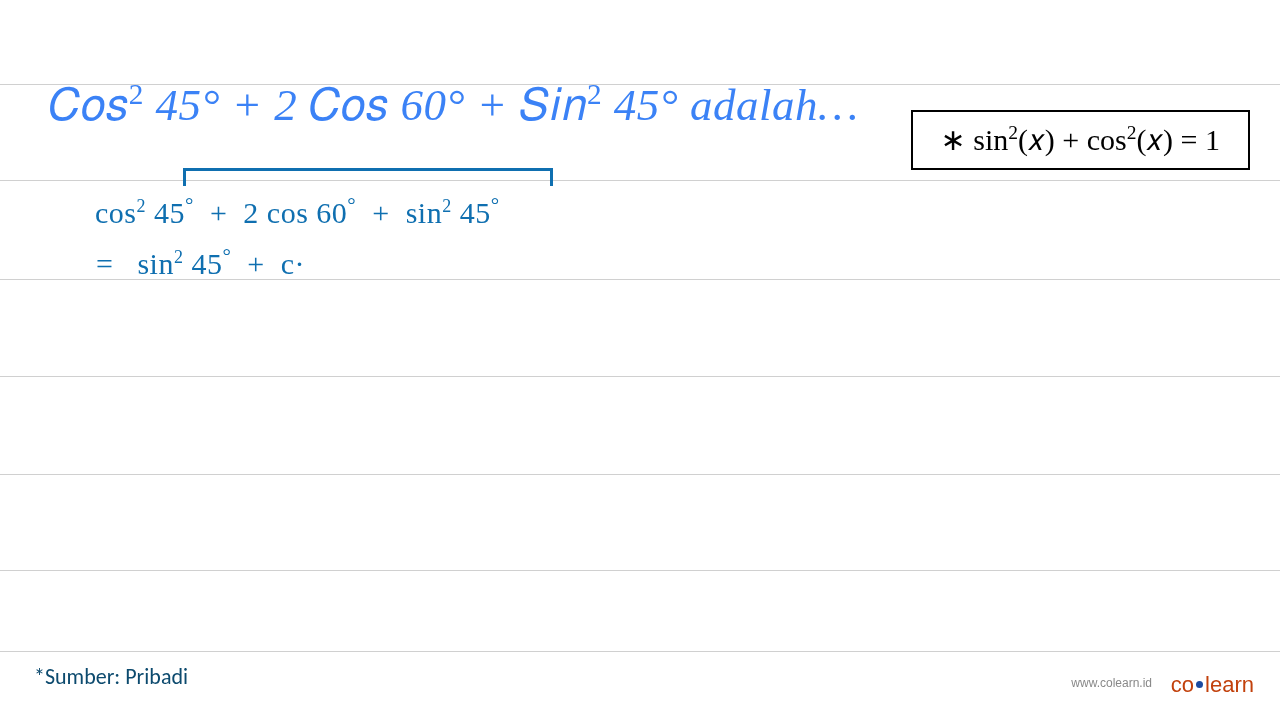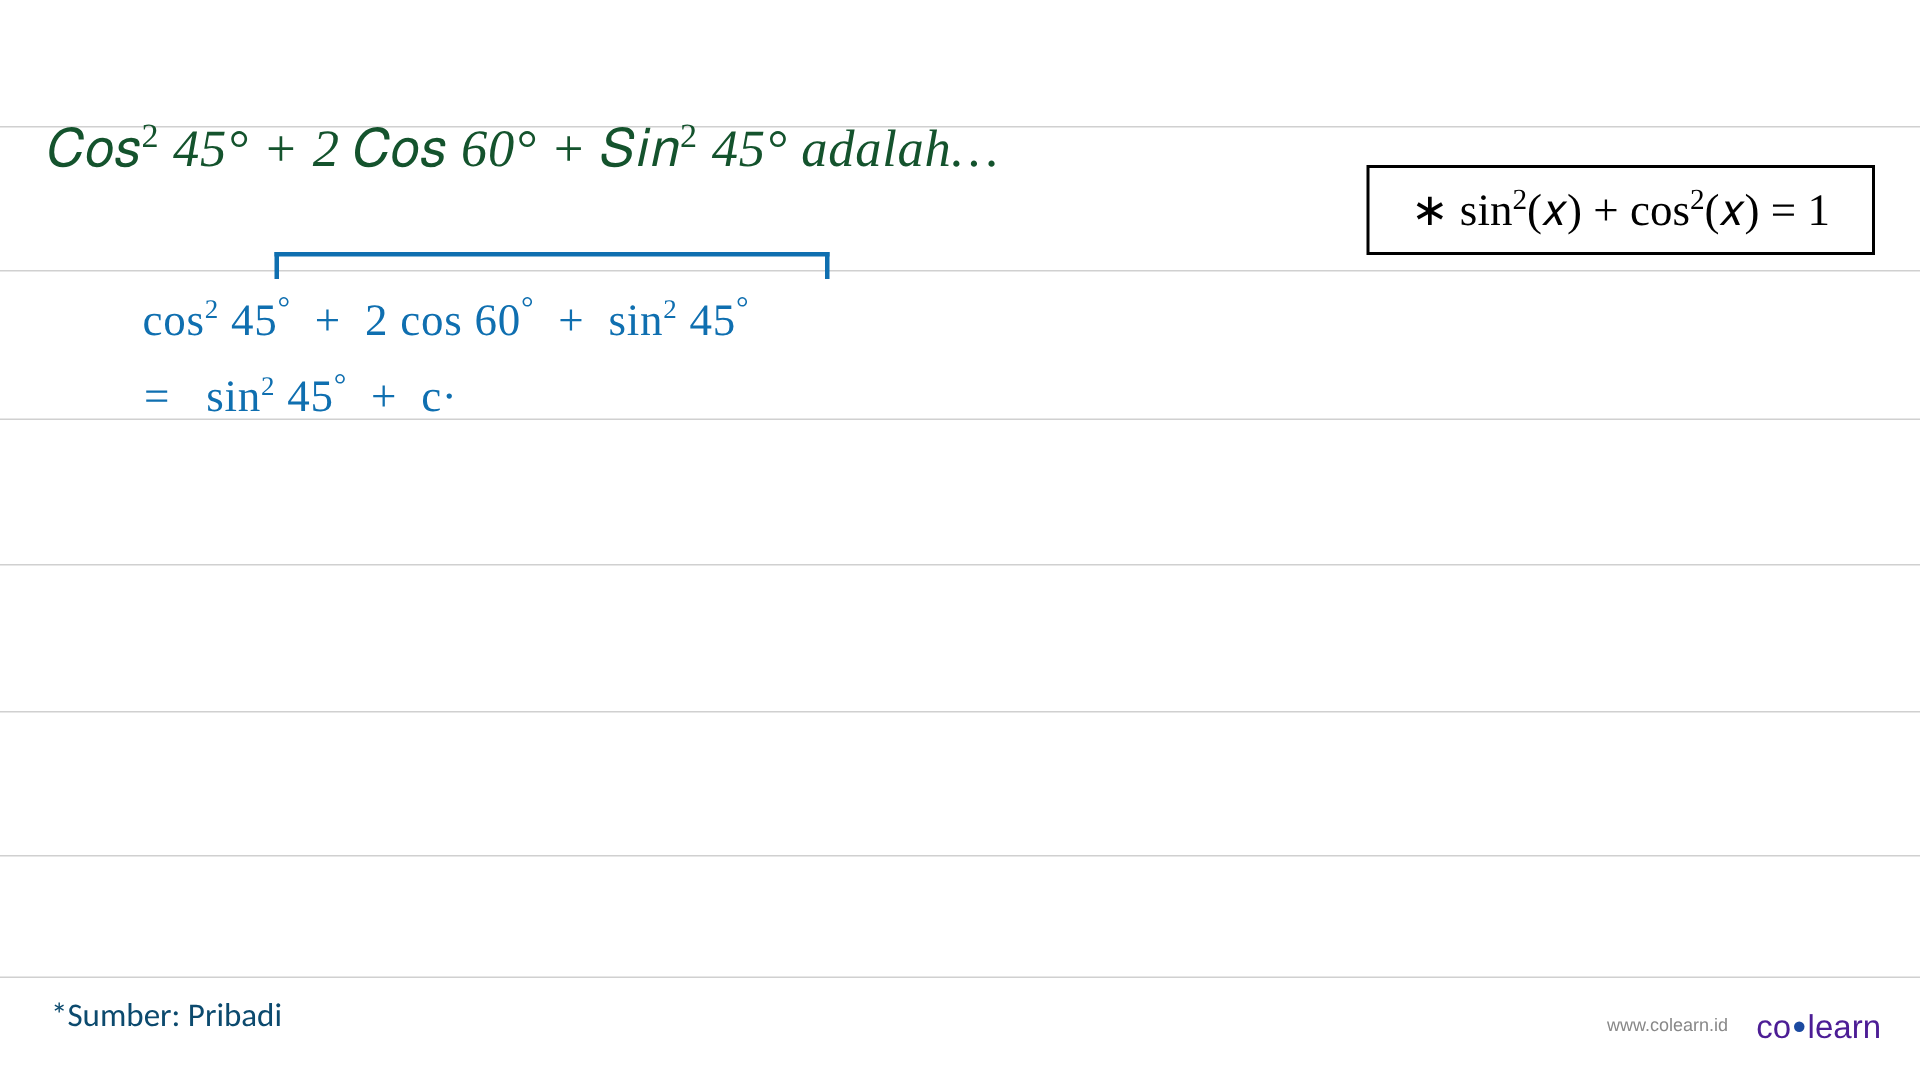--- a/index.html
+++ b/index.html
@@ -13,25 +13,25 @@
     }
     .hrule {
       position: absolute;
       left: 0;
       width: 1280px;
       height: 1px;
       background: #d0d0d0;
     }
     .question {
       position: absolute;
-      left: 32px;
+      left: 49px;
       top: 78px;
-      font-size: 35px;
+      font-size: 45px;
       font-style: italic;
-      color: #14532d;
+      color: #3b82f6;
       letter-spacing: 0.5px;
     }
     .sup2 { font-size: 0.65em; vertical-align: super; font-style: normal; }
     .deg { font-size: 0.9em; }
     .upright { font-style: normal; }
     .identity-box {
       position: absolute;
       right: 30px;
       top: 110px;
       border: 2px solid #000;
@@ -75,21 +75,21 @@
       font-size: 12px;
       color: #888;
       margin-left: 18px;
     }
     .footer-logo {
       position: absolute;
       right: 26px;
       bottom: 22px;
       font-family: Arial, sans-serif;
       font-size: 22px;
-      color: #4c1d95;
+      color: #c2410c;
       font-weight: 500;
     }
     .footer-logo .dot {
       display: inline-block;
       width: 7px; height: 7px;
       background: #1b4aa0;
       border-radius: 50%;
       vertical-align: middle;
       margin: 0 2px 3px 2px;
     }

